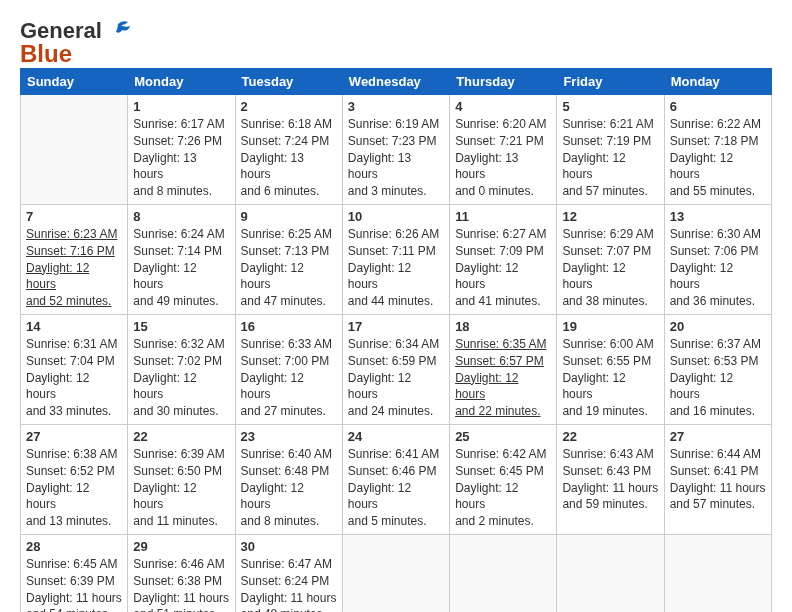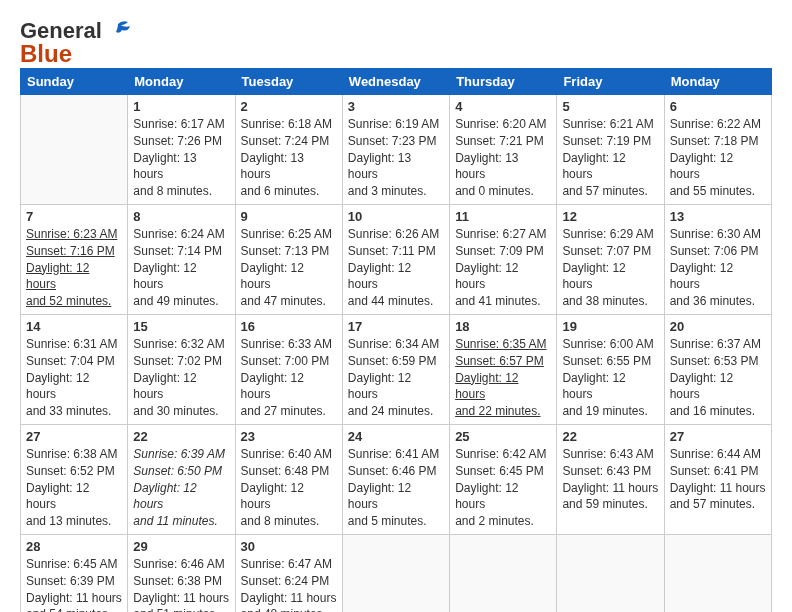--- a/index.html
+++ b/index.html
@@ -264,21 +264,21 @@
         <tr>
           <td>
             <span class="day-num">27</span>
             <div class="day-info" style="white-space: pre-line;">Sunrise: 6:38 AM
 Sunset: 6:52 PM
 Daylight: 12 hours
 and 13 minutes.</div>
           </td>
           <td>
             <span class="day-num">22</span>
-            <div class="day-info" style="white-space: pre-line; font-style: italic;">Sunrise: 6:39 AM
+            <div class="day-info" style="white-space: pre-line;">Sunrise: 6:39 AM
 Sunset: 6:50 PM
 Daylight: 12 hours
 and 11 minutes.</div>
           </td>
           <td>
             <span class="day-num">23</span>
             <div class="day-info" style="white-space: pre-line;">Sunrise: 6:40 AM
 Sunset: 6:48 PM
 Daylight: 12 hours
 and 8 minutes.</div>

